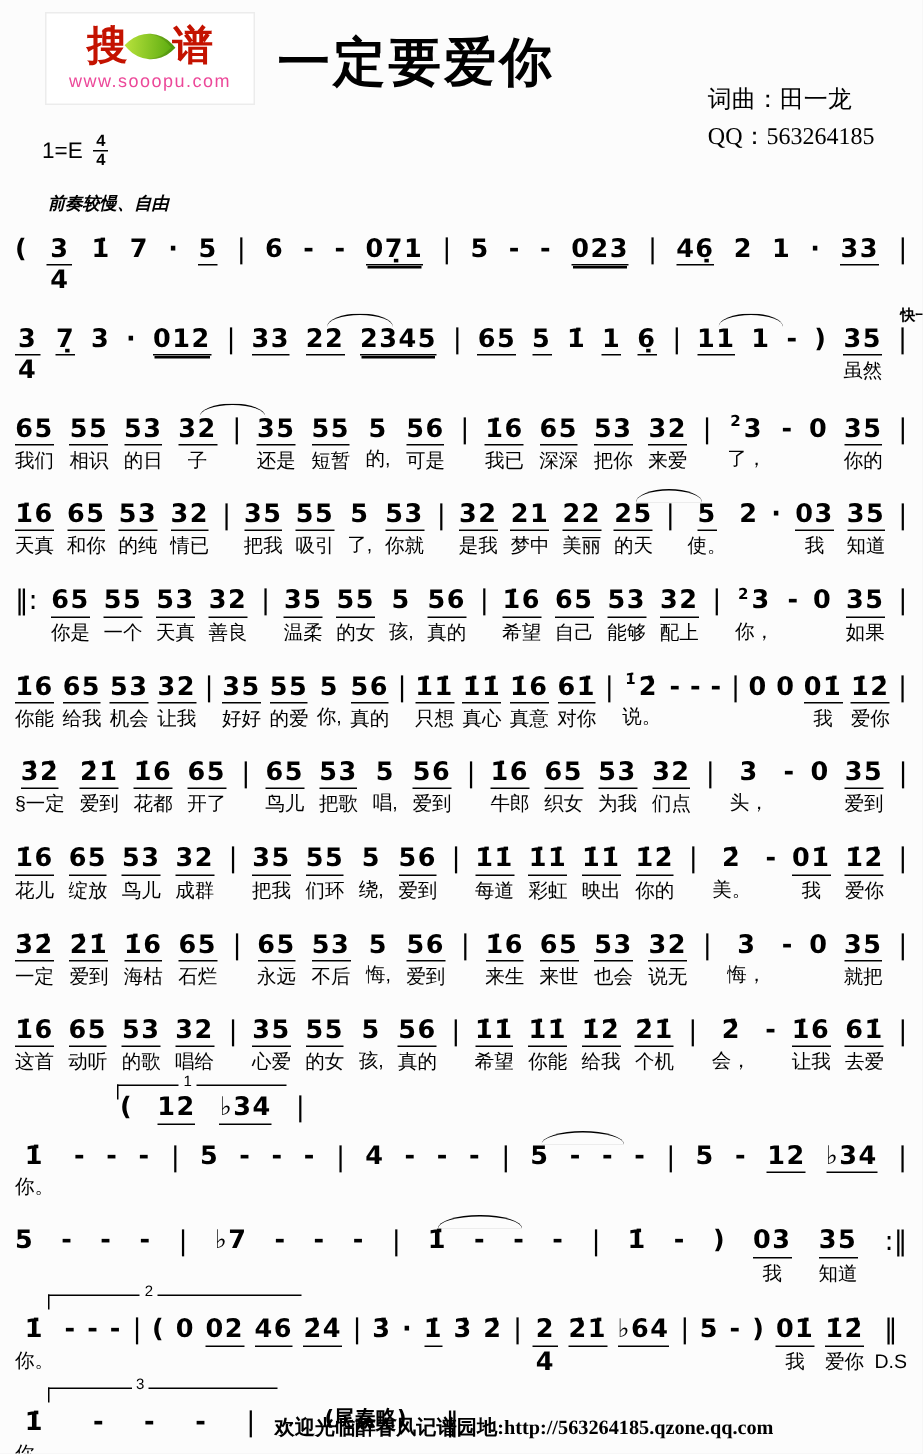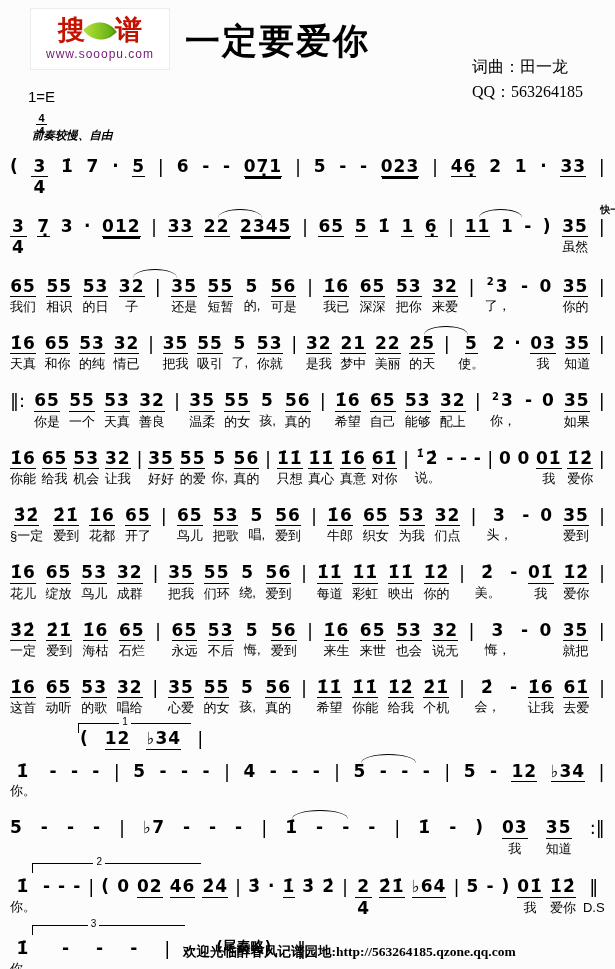--- a/index.html
+++ b/index.html
@@ -7,29 +7,29 @@
   #page{position:relative;width:615px;height:969px;background:#fcfcfc;color:#000;
         margin:0 auto;overflow:hidden;}
   
   #header{position:relative;height:128px;}
   .logo{position:absolute;left:30px;top:8px;width:138px;height:60px;background:#fff;
         border:1px solid #ececec;display:flex;flex-direction:column;align-items:center;justify-content:center;}
   .logo-row{display:flex;align-items:center;line-height:1;}
   .logo-char{color:#c41200;font-weight:bold;font-size:27px;font-family:"Liberation Serif",serif;}
   .leaf{width:24px;height:24px;margin:0 3px;background:linear-gradient(135deg,#b8e23c,#56a80d);
         border-radius:0 85% 0 85%;transform:rotate(-42deg);box-shadow:inset -2px -2px 0 rgba(0,0,0,.12);}
-  .logo-url{font-size:12px;color:#701a75;letter-spacing:1px;margin-top:3px;}
+  .logo-url{font-size:12px;color:#ec4899;letter-spacing:1px;margin-top:3px;}
   .title{position:absolute;left:0;right:60px;top:18px;text-align:center;font-size:35px;font-weight:bold;
          font-family:"Liberation Serif",serif;letter-spacing:2px;}
   .singer{position:absolute;left:0;right:150px;top:63px;text-align:center;font-size:17px;
           font-family:"Liberation Serif",serif;}
   .credits{position:absolute;right:32px;top:54px;font-size:16px;line-height:25px;
            font-family:"Liberation Serif",serif;text-align:left;}
   .credits div:last-child{text-align:center;}
-  .keysig{position:absolute;left:28px;top:88px;display:flex;align-items:center;gap:7px;font-size:15px;flex-direction:column;}
+  .keysig{position:absolute;left:28px;top:88px;display:flex;align-items:center;gap:7px;font-size:15px;}
   .frac{display:inline-flex;flex-direction:column;align-items:center;font-size:11px;font-weight:bold;line-height:1.1;}
   .frac .ftop{border-bottom:1px solid #000;padding:0 2px;}
   .tempo{margin:0 0 0 32px;font-size:11.5px;font-weight:bold;font-style:italic;}
   
   #score{padding:2px 8px 0 8px;}
   .system{margin-bottom:7px;}
   .line{display:flex;justify-content:space-between;align-items:flex-start;padding:11px 2px 0 2px;}
   .line.left{justify-content:flex-start;gap:26px;}
   .pickup{display:flex;gap:16px;margin-left:72px;padding-top:3px;}
   .tok{display:flex;flex-direction:column;align-items:center;position:relative;}

